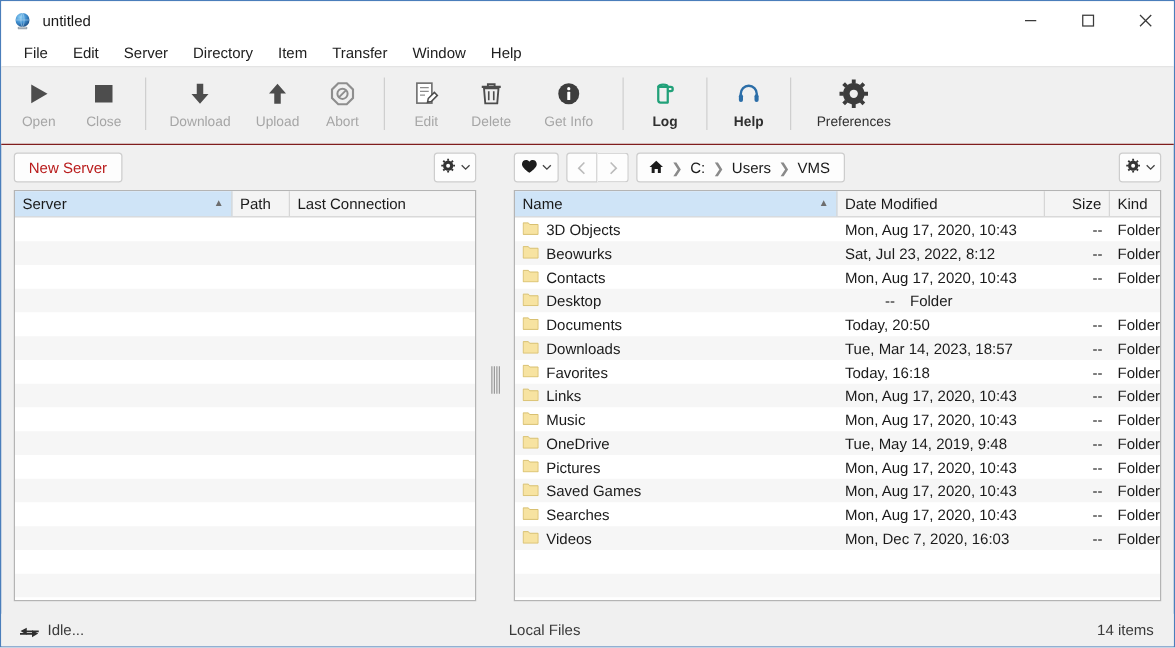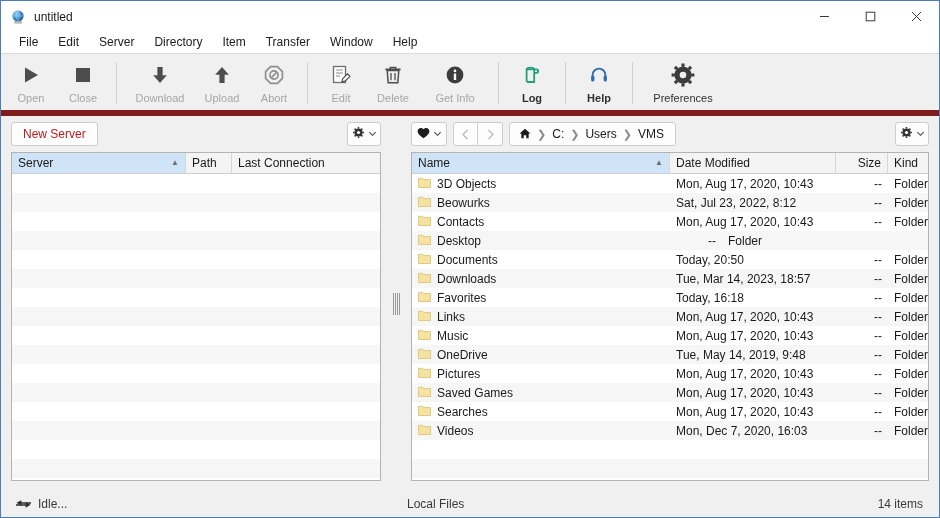--- a/index.html
+++ b/index.html
@@ -33,21 +33,21 @@
   .menubar{
     height:21px;flex:0 0 21px;background:#ffffff;
     display:flex;align-items:center;padding-left:8px;
     border-bottom:1px solid #dcdcdc;
   }
   .menu-item{padding:0 10px;font-size:12px;color:#202020;line-height:21px;cursor:default;white-space:nowrap;}
 
   
   .toolbar{
     flex:0 0 62px;height:62px;background:#f0f0f0;
-    border-bottom:6px solid #7f1d1d;
+    border-bottom:1px solid #7f1d1d;
     display:flex;align-items:flex-start;padding-left:4px;box-sizing:border-box;
   }
   .tgroup{display:flex;align-items:flex-start;height:62px;}
   .tsep{width:1px;height:42px;background:#cfcfcf;margin:8px 7px 0 7px;flex:0 0 1px;}
   .tbtn{
     width:52px;height:58px;display:flex;flex-direction:column;
     align-items:center;justify-content:flex-start;padding-top:6px;
     box-sizing:border-box;cursor:default;
   }
   .tbtn.wide{width:72px;}
@@ -147,21 +147,21 @@
   .grip{width:7px;height:22px;position:relative;}
   .grip i{
     position:absolute;top:0;width:1px;height:22px;background:#9a9a9a;display:block;
   }
 
   
   .statusbar{
     flex:0 0 26px;height:26px;display:flex;align-items:center;
     background:#f0f0f0;box-sizing:border-box;
   }
-  .status-left{width:390px;flex:0 0 390px;display:flex;align-items:center;padding-left:14px;box-sizing:border-box;}
+  .status-left{width:390px;flex:0 0 390px;display:flex;align-items:flex-end;padding-left:14px;box-sizing:border-box;}
   .status-right{flex:1 1 auto;display:flex;align-items:center;padding:0 16px 0 16px;box-sizing:border-box;}
   .status-txt{font-size:12px;color:#3a3a3a;}
   .xfer-ico{margin-right:6px;display:flex;align-items:center;}
   .spacer{flex:1 1 auto;}
 </style>
 </head>
 <body>
 
 <div class="app">
 

